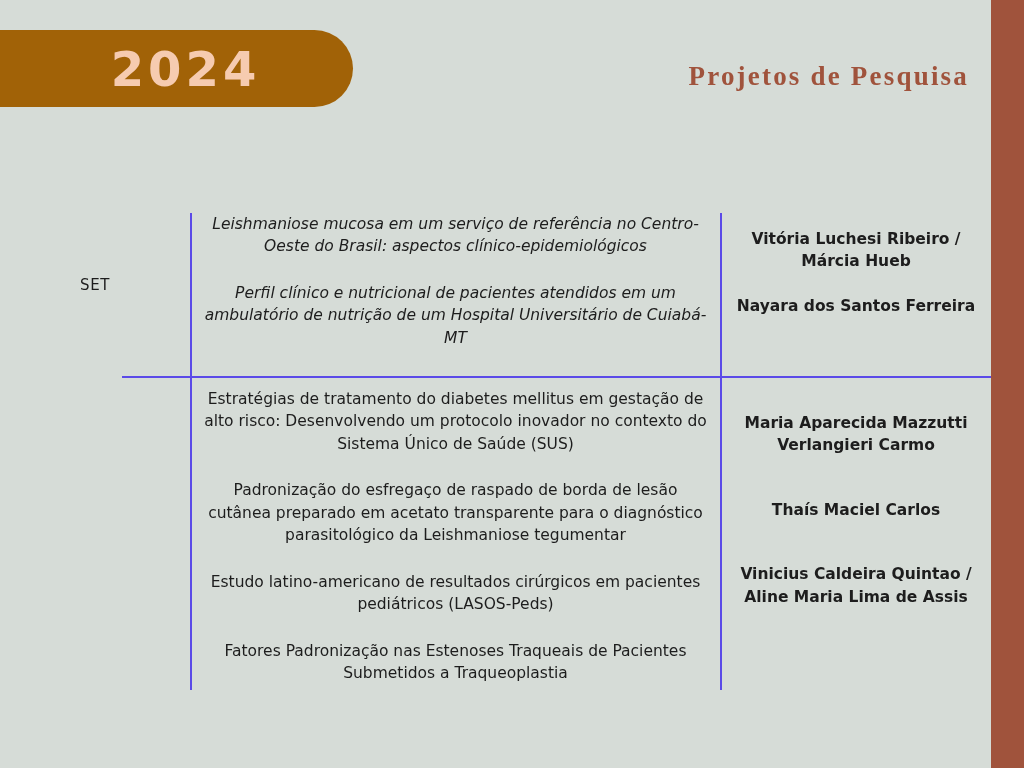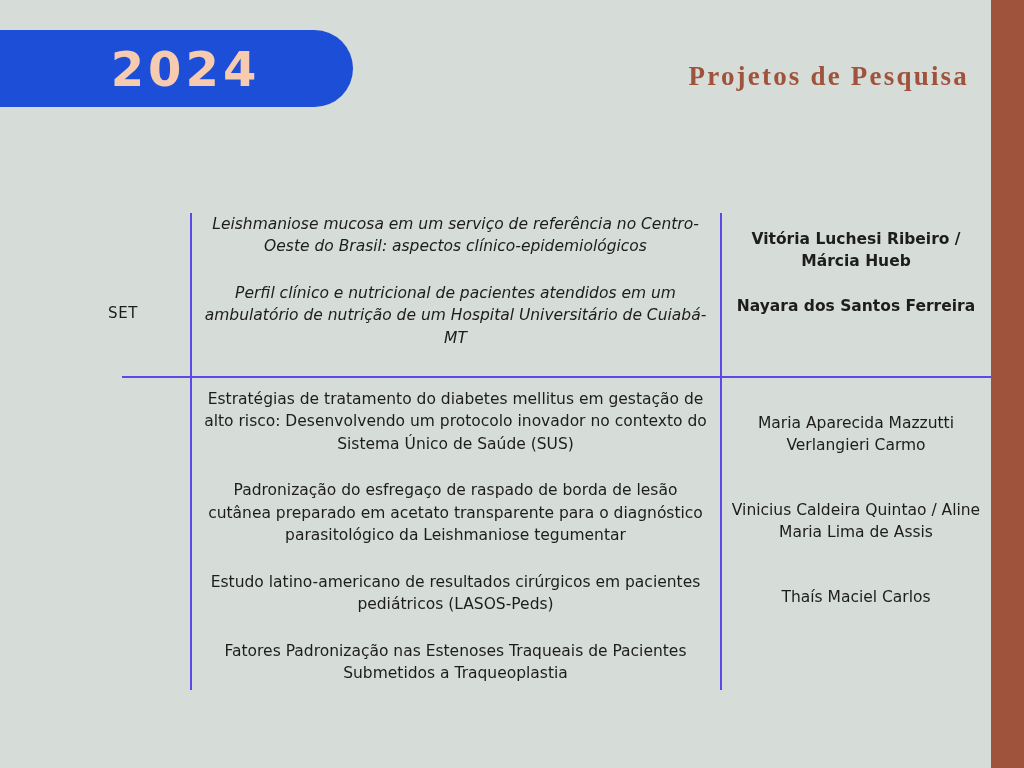--- a/index.html
+++ b/index.html
@@ -25,21 +25,21 @@
     background: #a0533c;
   }
 
   
   #year-banner {
     position: absolute;
     left: 0;
     top: 30px;
     width: 353px;
     height: 77px;
-    background: #1d4ed8;
+    background: #a16207;
     border-top-right-radius: 39px;
     border-bottom-right-radius: 39px;
     display: flex;
     align-items: center;
     justify-content: center;
     box-sizing: border-box;
     padding-left: 18px;
   }
   #year-text {
     color: #f6cbb0;
@@ -97,21 +97,21 @@
   
   .month-label {
     position: absolute;
     left: 0;
     width: 190px;
     text-align: center;
     color: #1d1d1d;
     font-size: 15px;
     letter-spacing: 0.6px;
   }
-  #month-label-0 { top: 304px; padding-left: 28px; }
+  #month-label-0 { top: 276px; }
   #month-label-1 { top: 514px; }
 
   
   .titles-col {
     position: absolute;
     left: 191px;
     width: 529px;
     box-sizing: border-box;
     padding: 0 12px;
     text-align: center;
@@ -128,21 +128,21 @@
     left: 721px;
     width: 270px;
     box-sizing: border-box;
     padding: 0 10px;
     text-align: center;
     color: #1d1d1d;
     font-size: 15.5px;
     line-height: 1.45;
   }
   #people-col-0 { top: 228px; }
-  #people-col-1 { top: 412px; }
+  #people-col-1 { top: 412px; font-weight: bold; }
 
   .entry { margin: 0 0 24px 0; }
   .entry:last-child { margin-bottom: 0; }
 
   .people-col .entry { margin-bottom: 42px; }
   #people-col-0 .entry { margin-bottom: 22px; font-weight: bold; }
 </style>
 </head>
 <body>
 
@@ -174,17 +174,17 @@
 
   <div class="titles-col" id="titles-col-1">
     <p class="entry">Estratégias de tratamento do diabetes mellitus em gestação de alto risco: Desenvolvendo um protocolo inovador no contexto do Sistema Único de Saúde (SUS)</p>
     <p class="entry">Padronização do esfregaço de raspado de borda de lesão cutânea preparado em acetato transparente para o diagnóstico parasitológico da Leishmaniose tegumentar</p>
     <p class="entry">Estudo latino-americano de resultados cirúrgicos em pacientes pediátricos (LASOS-Peds)</p>
     <p class="entry">Fatores Padronização nas Estenoses Traqueais de Pacientes Submetidos a Traqueoplastia</p>
   </div>
 
   <div class="people-col" id="people-col-1">
     <p class="entry">Maria Aparecida Mazzutti Verlangieri Carmo</p>
+    <p class="entry">Thaís Maciel Carlos</p>
     <p class="entry">Vinicius Caldeira Quintao / Aline Maria Lima de Assis</p>
-    <p class="entry">Thaís Maciel Carlos</p>
   </div>
 
 </div>
 
 </body></html>

